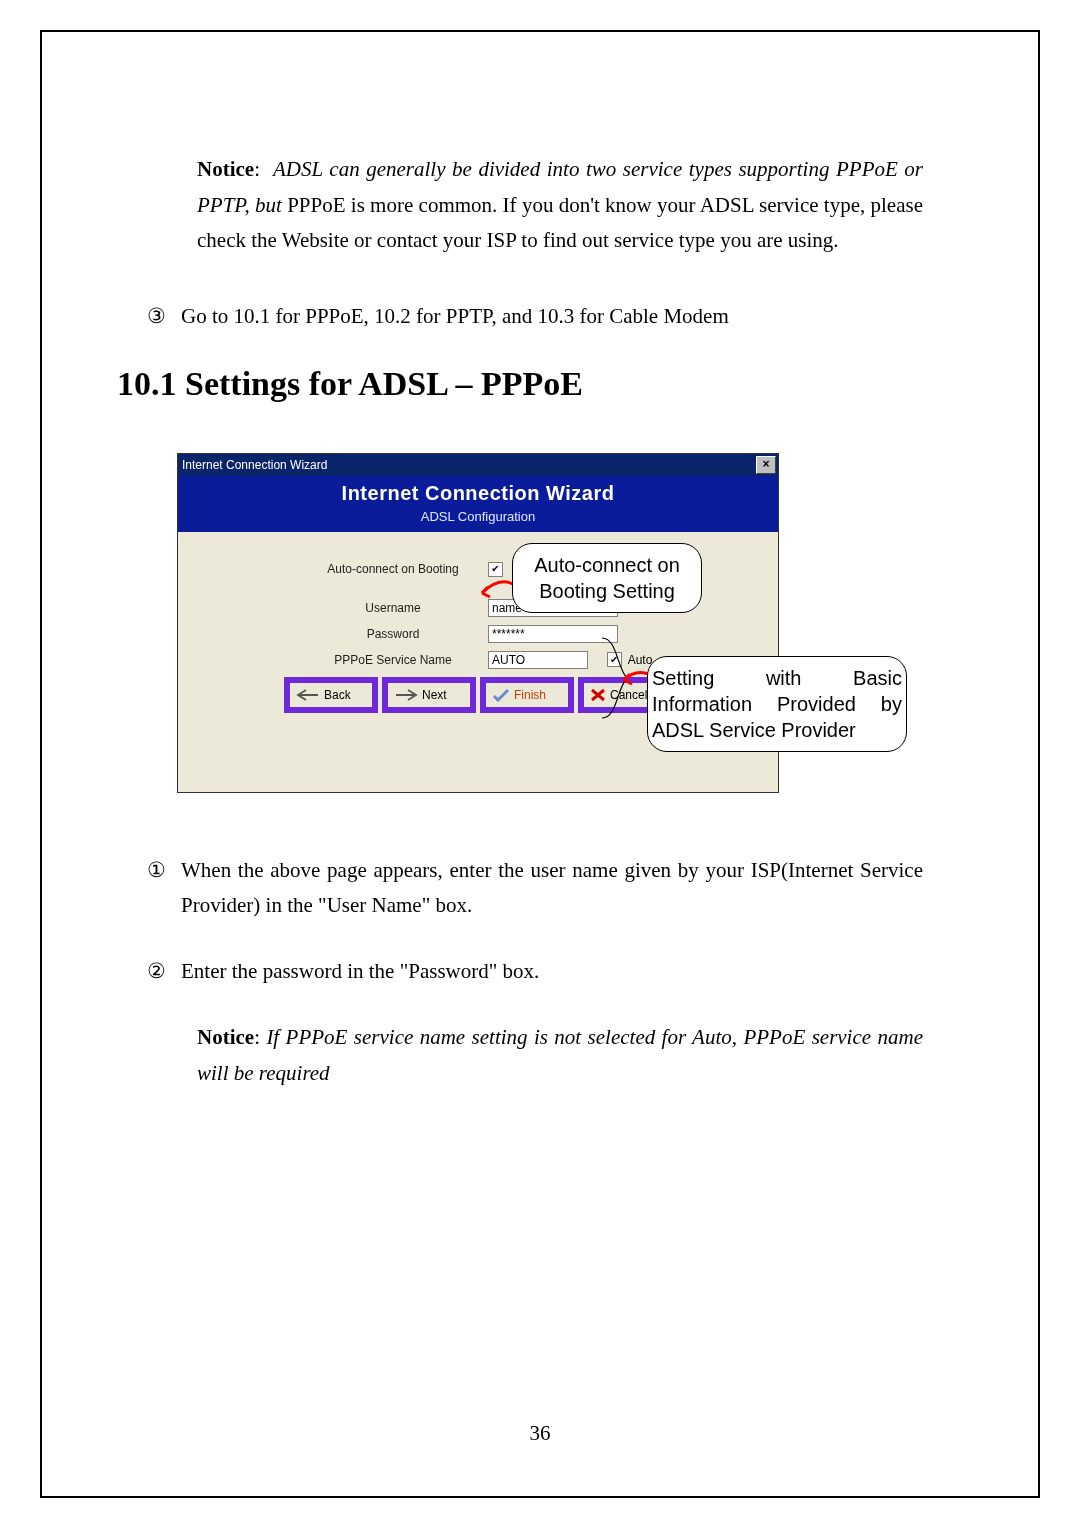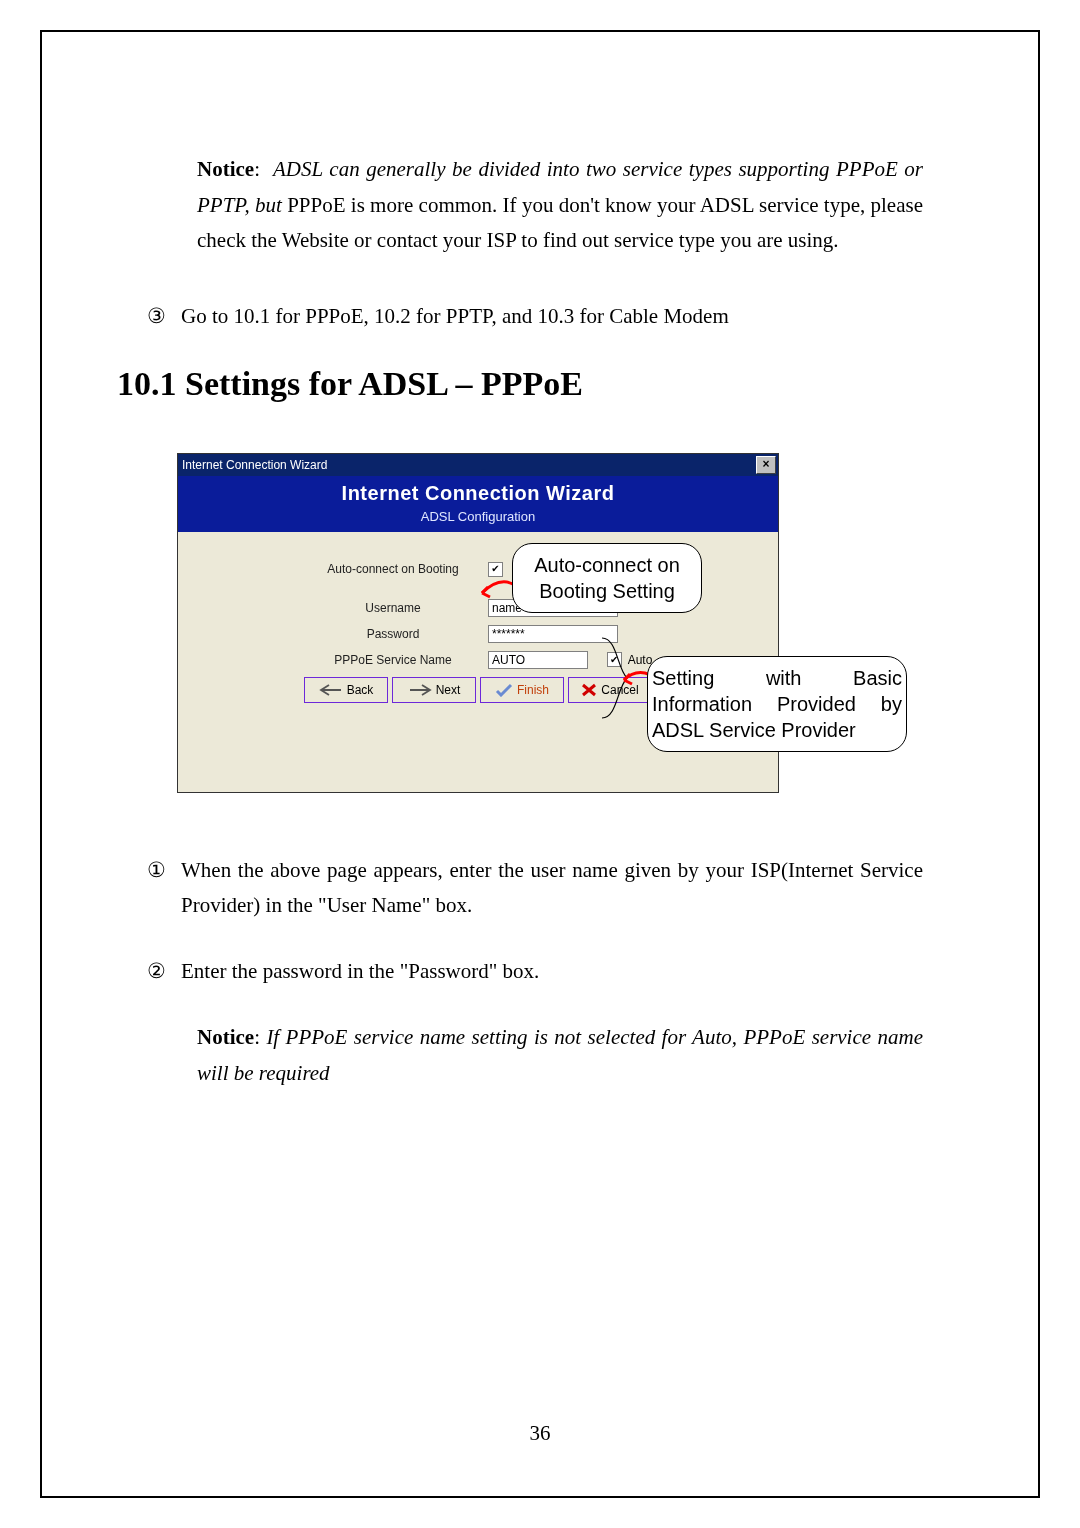--- a/index.html
+++ b/index.html
@@ -156,25 +156,25 @@
   }
   .btnbar {
     display: flex;
     justify-content: center;
     gap: 4px;
     padding-bottom: 10px;
   }
   .wbtn {
     height: 24px;
     min-width: 70px;
-    border: 1px solid #6d28d9;
+    border: 6px solid #6d28d9;
     background: #ece9d8;
     display: inline-flex;
     align-items: center;
-    justify-content: center;
+    justify-content: flex-start;
     gap: 4px;
     padding: 0 6px;
     font-family: Tahoma, Arial, sans-serif;
     font-size: 12px;
     color: #000;
     cursor: pointer;
   }
   .wbtn.disabled { color: #c2410c; }
   .ico { display:inline-block; }
 

